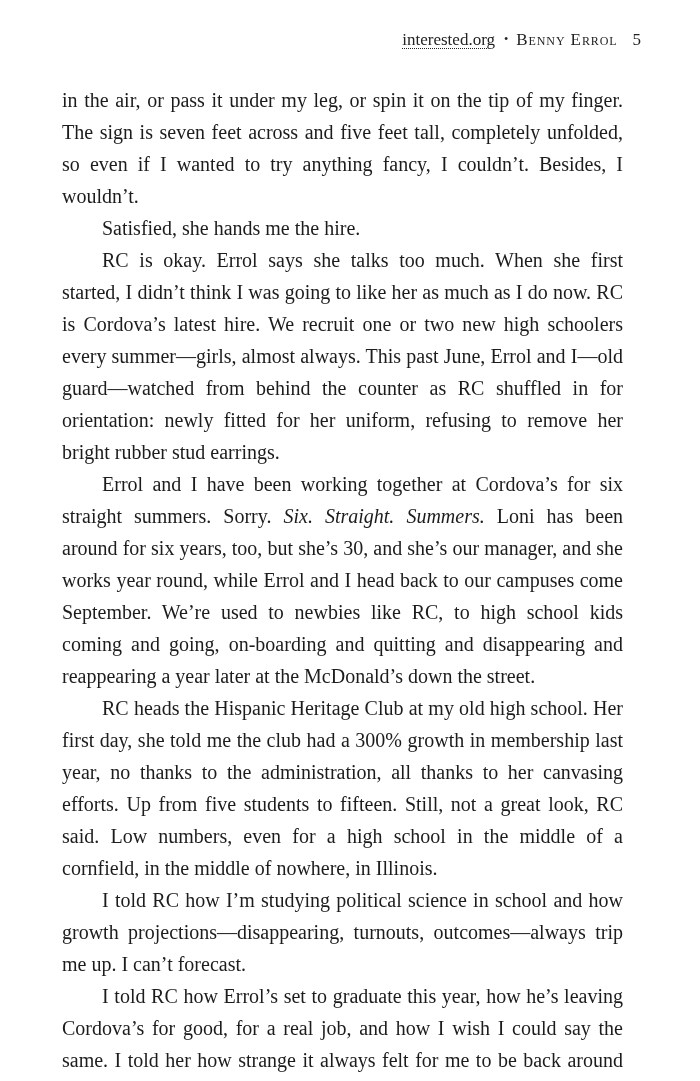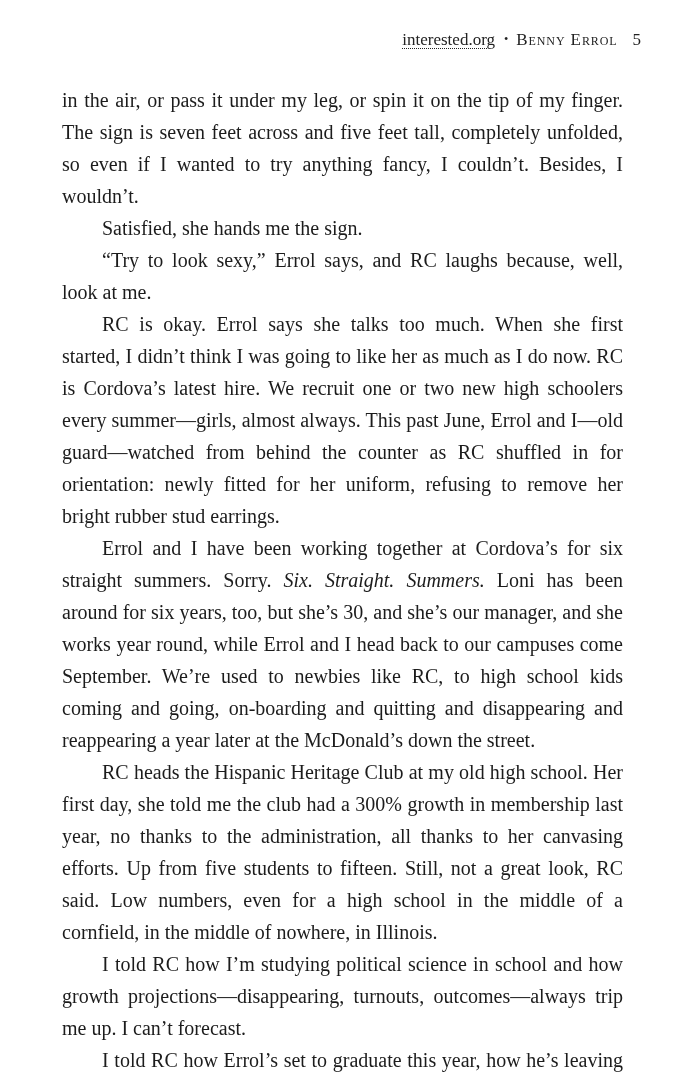--- a/index.html
+++ b/index.html
@@ -63,22 +63,21 @@
 <body>
 
 <div class="page">
 
   <div class="running-header">
     <span class="journal">interested.org</span><span class="bullet">•</span><span class="author">Benny Errol</span><span class="folio">5</span>
   </div>
 
   <div class="text-block">
       <p class=""><span>in the air, or pass it under my leg, or spin it on the tip of my finger. The sign is seven feet across and five feet tall, completely unfolded, so even if I wanted to try anything fancy, I couldn’t. Besides, I wouldn’t.</span></p>
-      <p class="indent"><span>Satisfied, she hands me the sign.</span></p>
-      <p class="indent"><span>“Try to look sexy,” Errol says, and RC laughs because, well, look at me.</span></p>
+      <p class="indent"><span>Satisfied, she hands me the hire.</span></p>
       <p class="indent"><span>RC is okay. Errol says she talks too much. When she first started, I didn’t think I was going to like her as much as I do now. RC is Cordova’s latest hire. We recruit one or two new high schoolers every summer—girls, almost always. This past June, Errol and I—old guard—watched from behind the counter as RC shuffled in for orientation: newly fitted for her uniform, refusing to remove her bright rubber stud earrings.</span></p>
       <p class="indent"><span>Errol and I have been working together at Cordova’s for six straight summers. Sorry. </span><em>Six. Straight. Summers.</em><span> Loni has been around for six years, too, but she’s 30, and she’s our manager, and she works year round, while Errol and I head back to our campuses come September. We’re used to newbies like RC, to high school kids coming and going, on-boarding and quitting and disappearing and reappearing a year later at the McDonald’s down the street.</span></p>
       <p class="indent"><span>RC heads the Hispanic Heritage Club at my old high school. Her first day, she told me the club had a 300% growth in membership last year, no thanks to the administration, all thanks to her canvasing efforts. Up from five students to fifteen. Still, not a great look, RC said. Low numbers, even for a high school in the middle of a cornfield, in the middle of nowhere, in Illinois.</span></p>
       <p class="indent"><span>I told RC how I’m studying political science in school and how growth projections—disappearing, turnouts, outcomes—always trip me up. I can’t forecast.</span></p>
       <p class="indent"><span>I told RC how Errol’s set to graduate this year, how he’s leaving Cordova’s for good, for a real job, and how I wish I could say the same. I told her how strange it always felt for me to be back around high schoolers, seeing as I’ve never been all that interested in re-litigating my high school experience, and she said, If you use words like re-litigating, I bet you didn’t have</span></p>
     </div>
 
 </div>
 
 </body></html>

